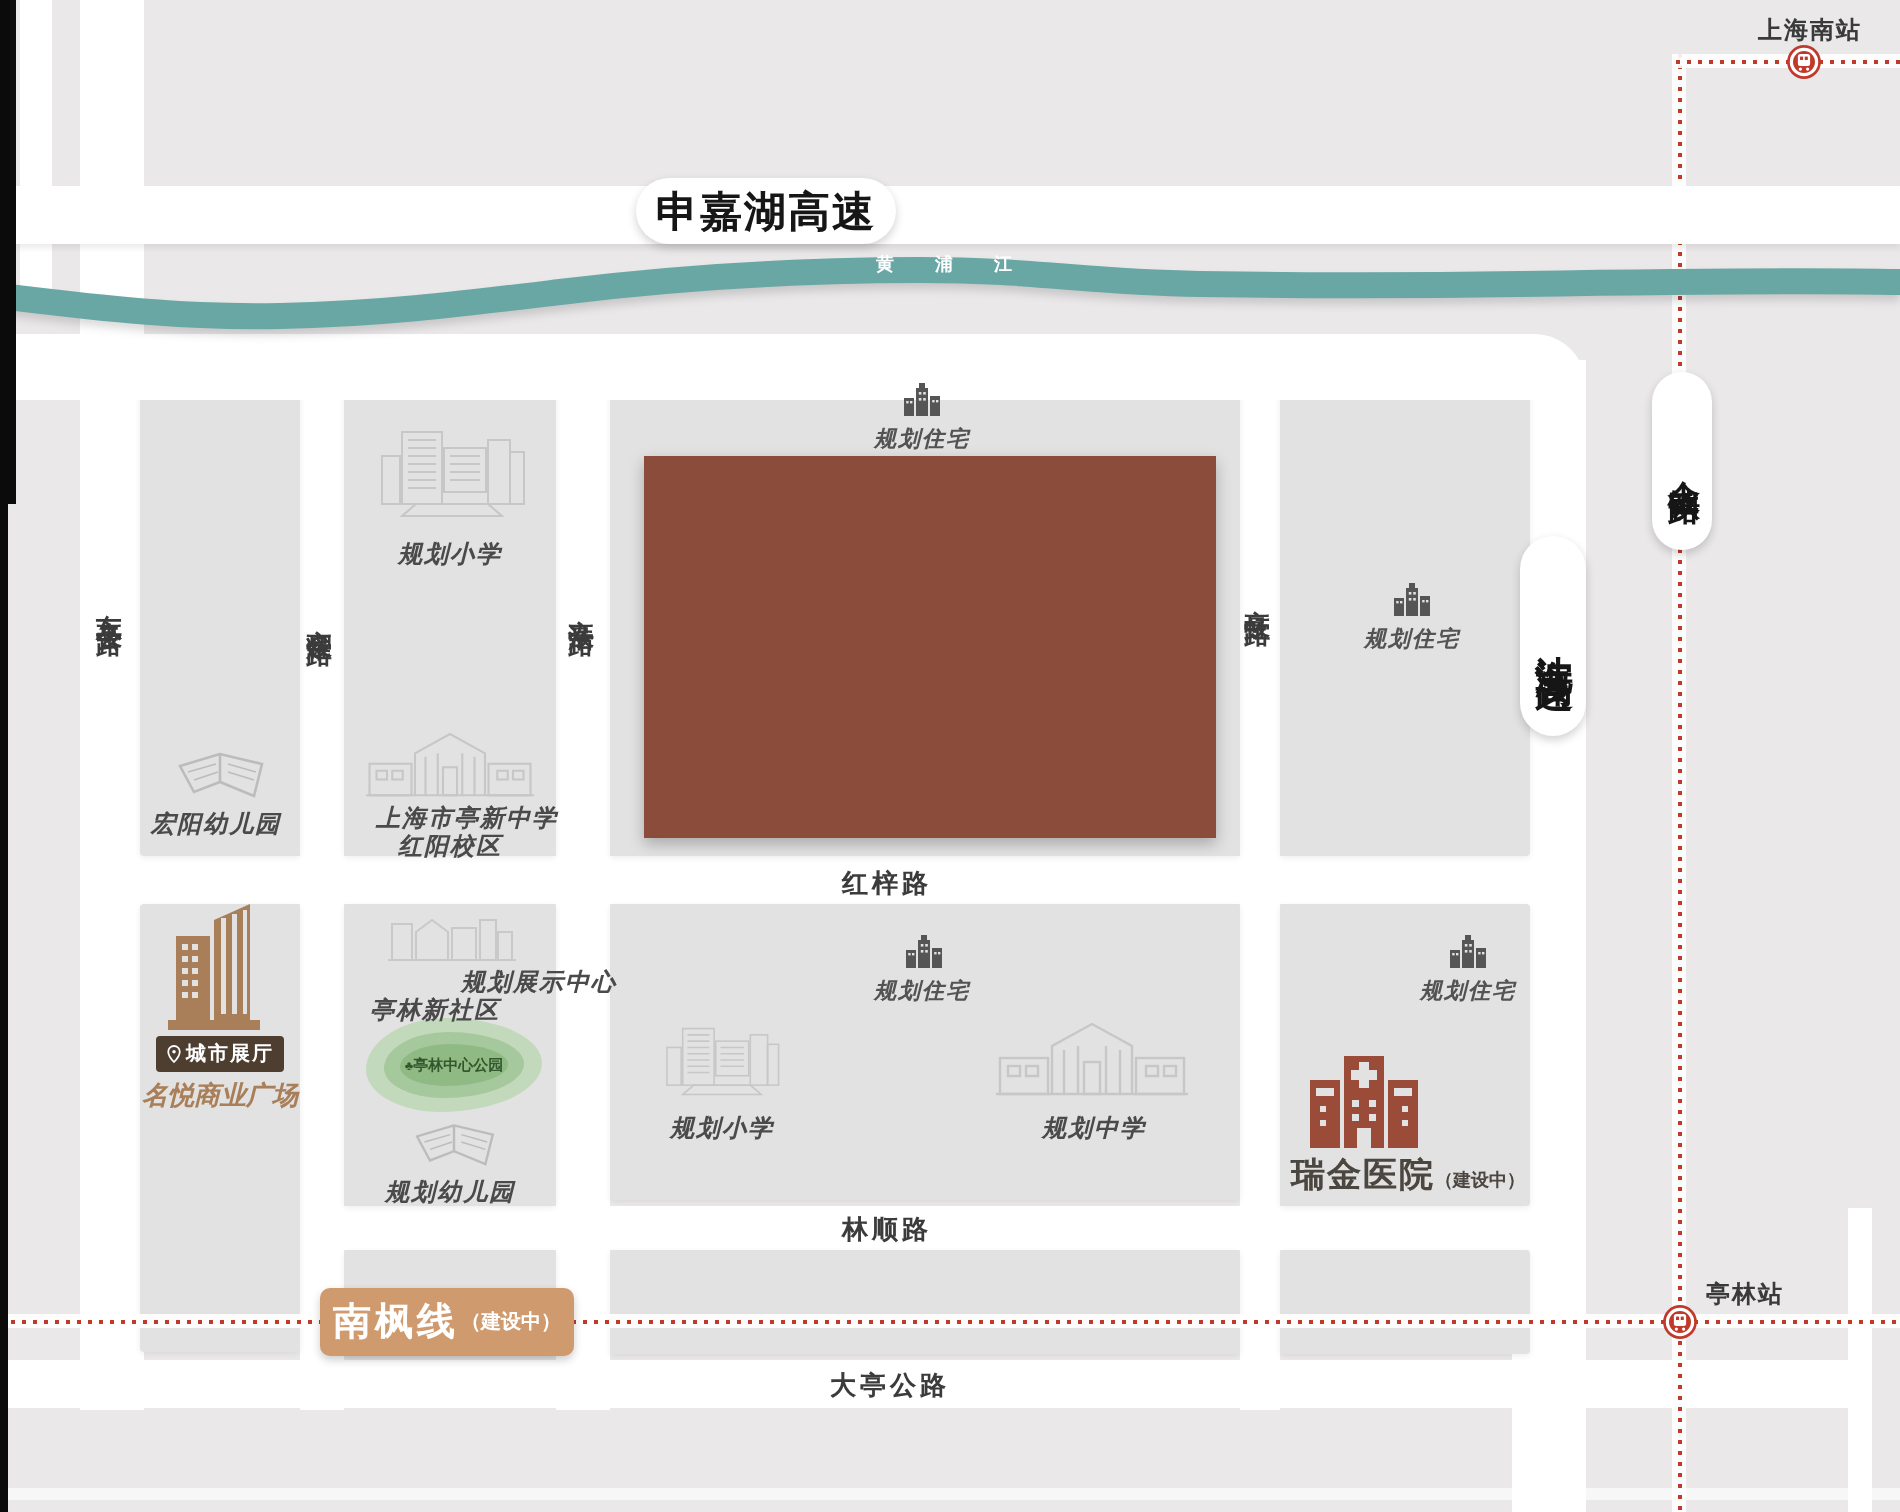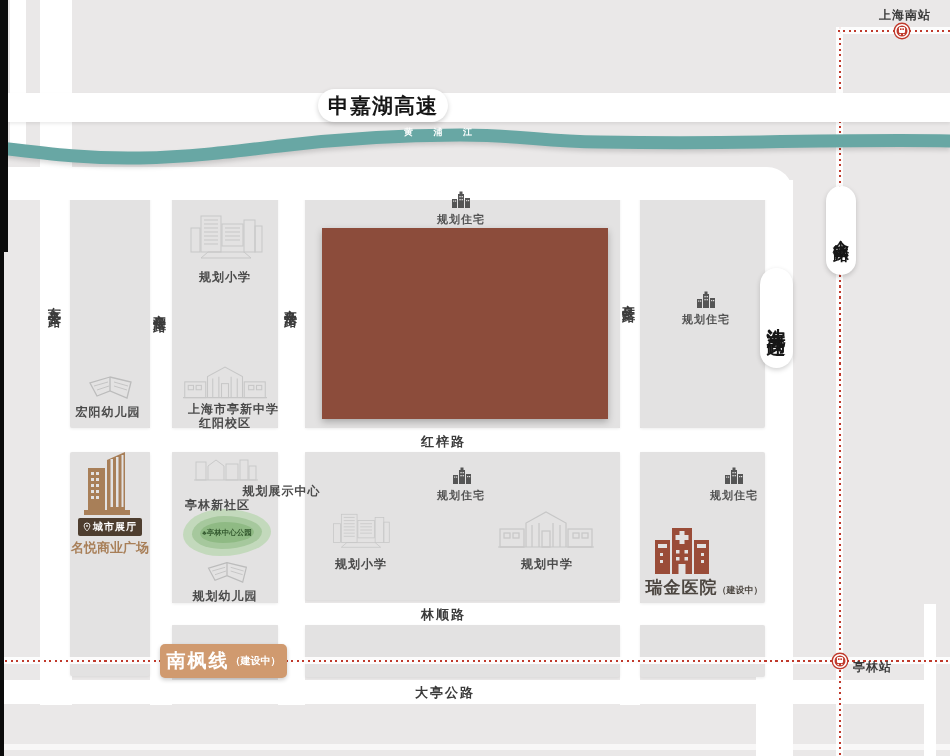--- a/index.html
+++ b/index.html
@@ -4,21 +4,21 @@
 <style>
   html,body{margin:0;padding:0;background:#fff;}
   #map{position:relative;width:950px;height:756px;background:#eae8e8;overflow:hidden;
        font-family:"Liberation Sans","DejaVu Sans",sans-serif;}
   .road{position:absolute;background:#fff;z-index:1;}
   .block{position:absolute;background:#e3e2e2;border-radius:2px;box-shadow:0 1px 3px rgba(0,0,0,.07);z-index:1;}
   .vlabel{position:absolute;writing-mode:vertical-rl;text-orientation:upright;
           font-size:13px;font-weight:bold;color:#3b3b3b;letter-spacing:3px;z-index:6;line-height:1;}
   .hlabel{position:absolute;font-size:13px;font-weight:bold;color:#3b3b3b;letter-spacing:2px;z-index:6;white-space:nowrap;}
   .poi-label{position:absolute;font-size:12px;font-weight:600;color:#4a4a4a;letter-spacing:1px;
-             text-align:center;z-index:4;white-space:nowrap;}
+             text-align:center;z-index:4;white-space:nowrap;font-style:italic;}
   .poi-label.small{font-size:11px;color:#535353;}
   .pill{position:absolute;background:#fff;box-shadow:0 2px 5px rgba(0,0,0,.18);z-index:6;
         display:flex;align-items:center;justify-content:center;color:#161616;font-weight:bold;}
   .pill .v{writing-mode:vertical-rl;text-orientation:upright;letter-spacing:3px;line-height:1;}
   .rail{position:absolute;z-index:2;}
   .rail-case{position:absolute;background:rgba(255,255,255,.9);z-index:2;}
   .icon{position:absolute;z-index:3;}
   .station{position:absolute;z-index:5;}
   .station-label{position:absolute;font-size:12px;font-weight:600;color:#3a3a3a;z-index:5;letter-spacing:1px;}
   .edge{position:absolute;background:#0b0b0b;z-index:7;}
@@ -53,21 +53,21 @@
   <div class="block" style="left:172px;top:452px;width:106px;height:151px;"></div>
   <div class="block" style="left:305px;top:452px;width:315px;height:148px;"></div>
   <div class="block" style="left:640px;top:452px;width:125px;height:151px;"></div>
   <div class="block" style="left:172px;top:625px;width:106px;height:52px;"></div>
   <div class="block" style="left:305px;top:625px;width:315px;height:52px;"></div>
   <div class="block" style="left:640px;top:625px;width:125px;height:52px;"></div>
 
   <svg style="position:absolute;left:0;top:118px;z-index:4;filter:drop-shadow(0 3px 2px rgba(0,0,0,.14));" width="950" height="62" viewBox="0 0 950 62">
     <path d="M0 30 C 50 36, 90 41, 140 40 C 190 39, 230 34, 280 28 C 330 22, 390 17, 460 17 C 520 17, 540 23, 600 24 C 660 25, 700 25, 760 24 C 820 23, 900 22, 950 23" fill="none" stroke="#68a7a4" stroke-width="13" stroke-linecap="round"></path>
   </svg>
-  <div style="position:absolute;left:404px;top:126px;z-index:6;color:#fff;font-size:9px;font-weight:bold;letter-spacing:9px;white-space:nowrap;">黄 浦 江</div>
+  <div style="position:absolute;left:438px;top:126px;z-index:6;color:#fff;font-size:9px;font-weight:bold;letter-spacing:9px;white-space:nowrap;">黄 浦 江</div>
 
   <div class="rail-case" style="left:836px;top:27px;width:7px;height:729px;"></div>
   <div class="rail" style="left:839px;top:27px;width:2px;height:729px;background:repeating-linear-gradient(to bottom,#c0392b 0 2px,transparent 2px 5.5px);"></div>
   <div class="rail-case" style="left:838px;top:27px;width:112px;height:7px;"></div>
   <div class="rail" style="left:838px;top:30px;width:112px;height:2px;background:repeating-linear-gradient(to right,#c0392b 0 2px,transparent 2px 5.5px);"></div>
 
   <div class="rail-case" style="left:0;top:657px;width:950px;height:7px;"></div>
   <div class="rail" style="left:0;top:660px;width:950px;height:2px;background:repeating-linear-gradient(to right,#c0392b 0 2px,transparent 2px 5.5px);"></div>
 
   <div style="position:absolute;left:322px;top:228px;width:286px;height:191px;background:#8c4c3b;z-index:4;
@@ -95,21 +95,21 @@
   <div class="station-label" style="left:879px;top:7px;">上海南站</div>
   <svg class="station" style="left:893px;top:22px;" width="18" height="18" viewBox="0 0 20 20">
     <circle cx="10" cy="10" r="9.4" fill="#c0392b"></circle>
     <circle cx="10" cy="10" r="7" fill="#c0392b" stroke="#fff" stroke-width="1.8"></circle>
     <rect x="6.6" y="5.6" width="6.8" height="6.6" rx="1.4" fill="#fff"></rect>
     <rect x="7.8" y="7" width="1.7" height="1.9" fill="#c0392b"></rect>
     <rect x="10.4" y="7" width="1.7" height="1.9" fill="#c0392b"></rect>
     <circle cx="8" cy="13.9" r=".9" fill="#fff"></circle>
       <circle cx="12" cy="13.9" r=".9" fill="#fff"></circle>
   </svg>
-  <div class="station-label" style="left:853px;top:639px;margin-top:20px;">亭林站</div>
+  <div class="station-label" style="left:853px;top:639px;">亭林站</div>
   <svg class="station" style="left:831px;top:652px;" width="18" height="18" viewBox="0 0 20 20">
     <circle cx="10" cy="10" r="9.4" fill="#c0392b"></circle>
     <circle cx="10" cy="10" r="7" fill="#c0392b" stroke="#fff" stroke-width="1.8"></circle>
     <rect x="6.6" y="5.6" width="6.8" height="6.6" rx="1.4" fill="#fff"></rect>
     <rect x="7.8" y="7" width="1.7" height="1.9" fill="#c0392b"></rect>
     <rect x="10.4" y="7" width="1.7" height="1.9" fill="#c0392b"></rect>
     <circle cx="8" cy="13.9" r=".9" fill="#fff"></circle>
       <circle cx="12" cy="13.9" r=".9" fill="#fff"></circle>
   </svg>
 
@@ -226,21 +226,21 @@
   <div class="poi-label" style="left:64px;top:539px;width:92px;color:#a87f58;font-weight:bold;font-size:13px;letter-spacing:0;">名悦商业广场</div>
 
   <svg class="icon" style="left:194px;top:454px;" width="64" height="28" viewBox="0 0 64 28" fill="none" stroke="#c9c9c9" stroke-width="1">
     <rect x="2" y="8" width="10" height="18"></rect>
       <path d="M14 26V12l8-6 8 6v14"></path>
     <rect x="32" y="10" width="12" height="16"></rect>
       <rect x="46" y="6" width="8" height="20"></rect>
       <rect x="55" y="12" width="7" height="14"></rect>
     <path d="M0 26h64"></path>
   </svg>
-  <div class="poi-label" style="left:172px;top:483px;width:127px;padding-left:46px;">规划展示中心</div>
+  <div class="poi-label" style="left:160px;top:483px;width:127px;padding-left:46px;">规划展示中心</div>
   <div class="poi-label" style="left:172px;top:497px;width:91px;">亭林新社区</div>
   <div style="position:absolute;left:183px;top:509px;width:88px;height:47px;background:#c3d9bc;z-index:3;border-radius:46% 54% 58% 42% / 55% 48% 52% 45%;"></div>
   <div style="position:absolute;left:192px;top:516px;width:70px;height:33px;background:#a6c89d;z-index:3;border-radius:46% 54% 58% 42% / 55% 48% 52% 45%;"></div>
   <div style="position:absolute;left:200px;top:522px;width:54px;height:21px;background:#8fba84;z-index:3;border-radius:46% 54% 58% 42% / 55% 48% 52% 45%;"></div>
   <div style="position:absolute;left:183px;top:528px;width:88px;text-align:center;z-index:4;color:#33582e;font-size:7.5px;font-weight:bold;white-space:nowrap;">
     <span style="font-size:6.5px;">♣</span><span>亭林中心公园</span>
   </div>
   <svg class="icon" style="left:203px;top:556px;" width="48" height="30" viewBox="0 0 52 32" fill="none" stroke="#bcbcbc" stroke-width="1.3">
     <path d="M26 7L6 13l7 13 13-5 17 7 4-16z"></path>
       <path d="M26 7v14"></path>

